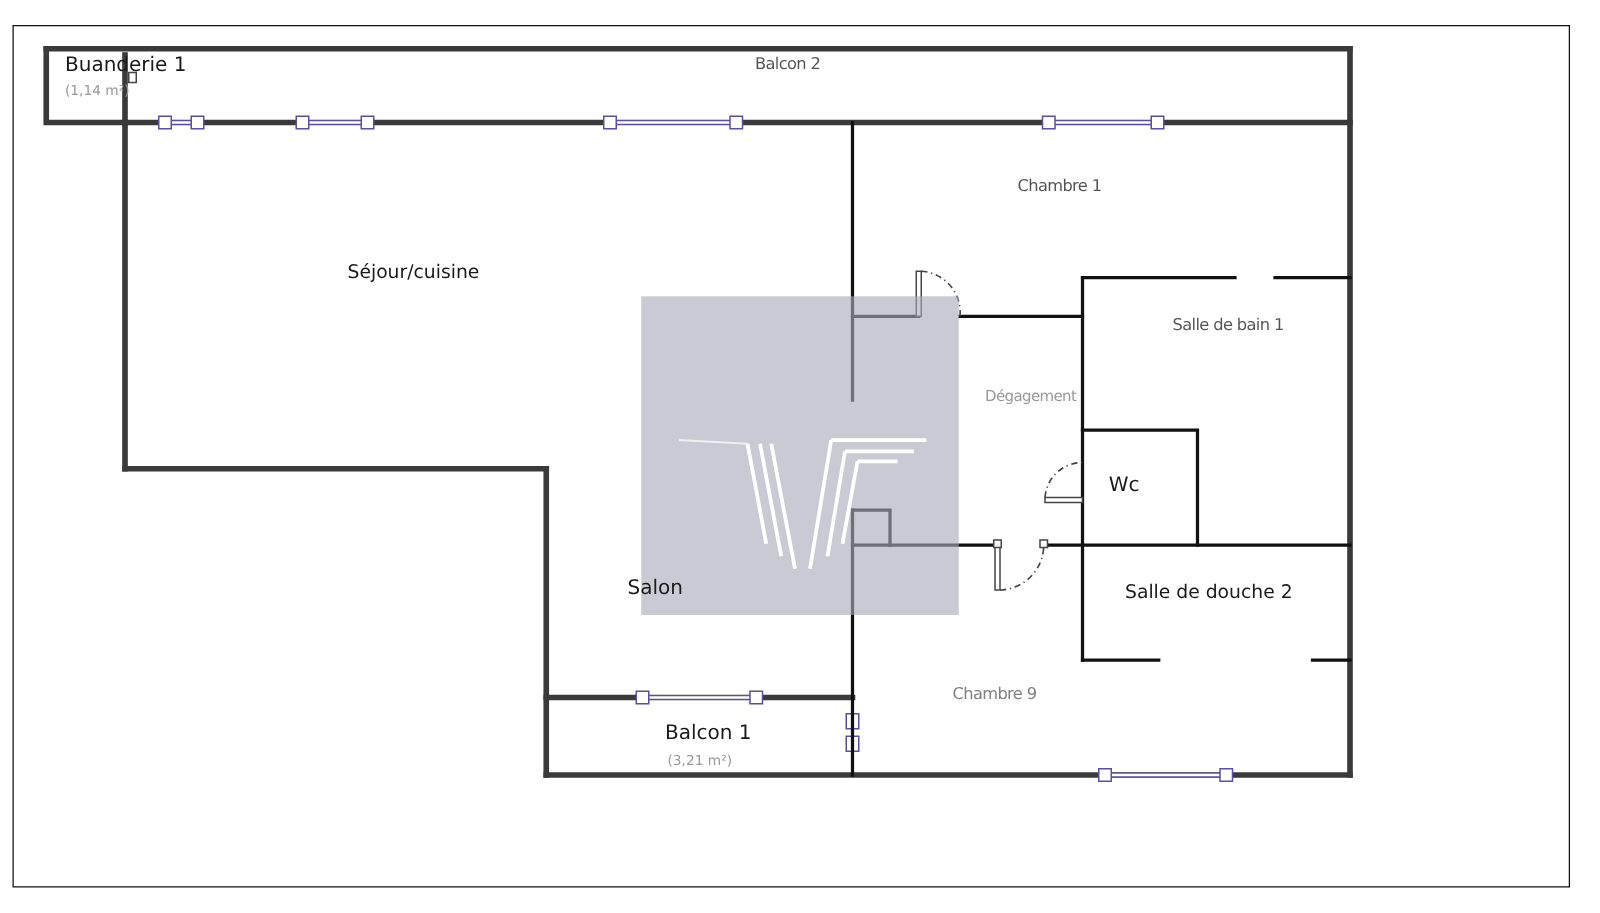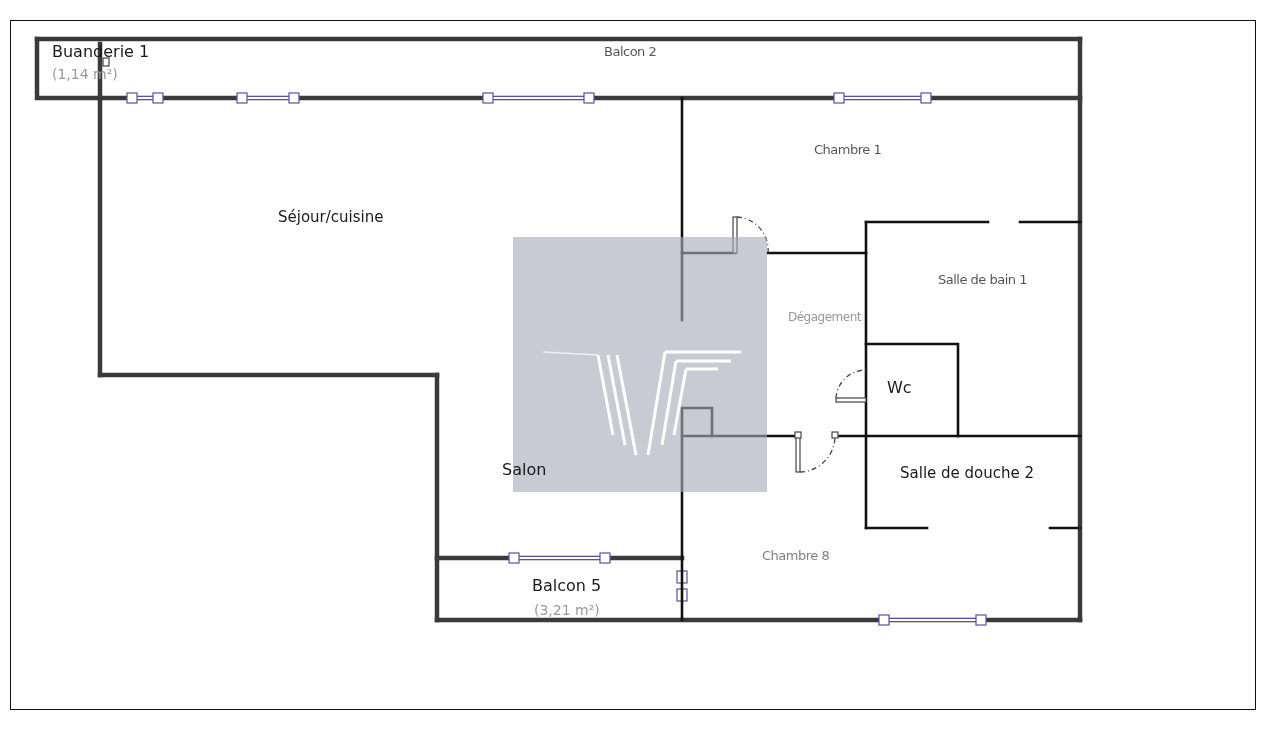--- a/index.html
+++ b/index.html
@@ -1,20 +1,20 @@
 <!DOCTYPE html>
 <html><head>
   <meta charset="utf-8">
   <style>
     html, body { margin: 0; padding: 0; background: #ffffff; }
     body { width: 1280px; height: 730px; position: relative; overflow: hidden; font-family: "DejaVu Sans", "Liberation Sans", sans-serif; }
     #frame { position: absolute; left: 10px; top: 20px; width: 1246px; height: 690px; border: 1.5px solid #111; box-sizing: border-box; background: #fff; }
     #plan { position: absolute; left: 0; top: 0; width: 1280px; height: 730px; }
     .room-label { position: absolute; font-weight: normal; font-size: 16px; color: #1a1a1a; white-space: nowrap; }
-    .room-area { position: absolute; font-size: 14px; color: #9a9a9a; white-space: nowrap; }
+    .room-area { position: absolute; font-size: 11px; color: #9a9a9a; white-space: nowrap; }
     .ghost { opacity: 0.75; letter-spacing: -0.5px; }
     #watermark { position: absolute; left: 513px; top: 237px; width: 254px; height: 255px; background: rgba(170,170,185,0.62); }
   </style>
 </head>
 <body>
 
 <div id="frame"></div>
 
 <svg id="plan" viewBox="0 0 1280 730" xmlns="http://www.w3.org/2000/svg">
   <defs>
@@ -136,26 +136,26 @@
 
 <div class="room-label" style="left:52px; top:42px;">Buanderie 1</div>
 <div class="room-area" style="left:52px; top:66px;">(1,14 m²)</div>
 
 <div class="room-label ghost" style="left:604px; top:44px; font-size:13px;">Balcon 2</div>
 
 <div class="room-label ghost" style="left:814px; top:142px; font-size:13px;">Chambre 1</div>
 
 <div class="room-label" style="left:278px; top:208px; font-size:15px;">Séjour/cuisine</div>
 
-<div class="room-label ghost" style="left:938px; top:272px; font-size:13px;">Salle de bain 1</div>
+<div class="room-label ghost" style="left:938px; top:253px; font-size:13px;">Salle de bain 1</div>
 
 <div class="room-label ghost" style="left:788px; top:310px; font-size:12px; color:#777;">Dégagement</div>
 
 <div class="room-label" style="left:887px; top:378px;">Wc</div>
 
 <div class="room-label" style="left:900px; top:464px; font-size:15px;">Salle de douche 2</div>
 
 <div class="room-label" style="left:502px; top:460px;">Salon</div>
 
-<div class="room-label" style="left:532px; top:576px;">Balcon 5</div>
+<div class="room-label" style="left:532px; top:576px;">Balcon 1</div>
 <div class="room-area" style="left:534px; top:602px;">(3,21 m²)</div>
 
-<div class="room-label ghost" style="left:762px; top:548px; font-size:13px; color:#555;">Chambre 8</div>
+<div class="room-label ghost" style="left:762px; top:548px; font-size:13px; color:#555;">Chambre 9</div>
 
 </body></html>

